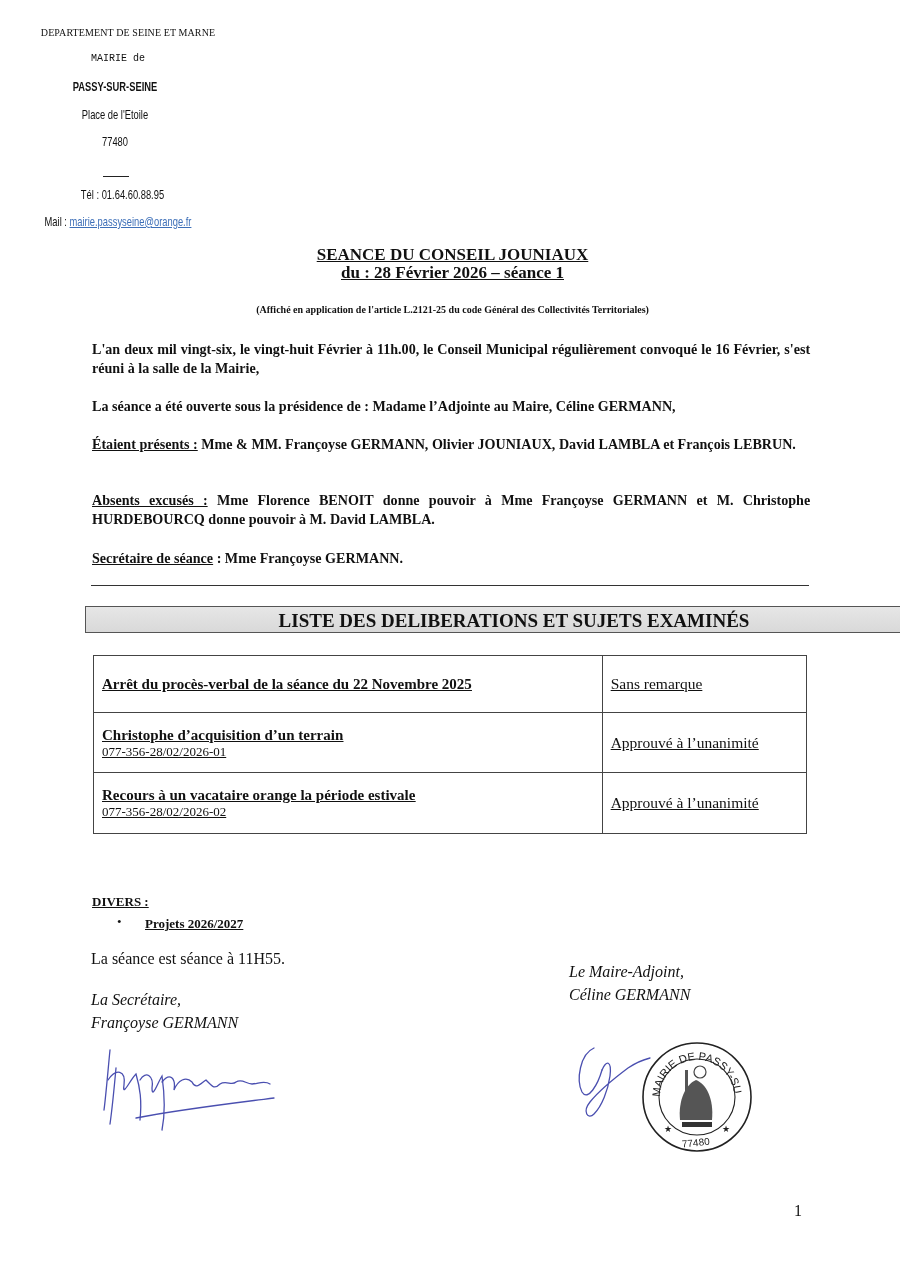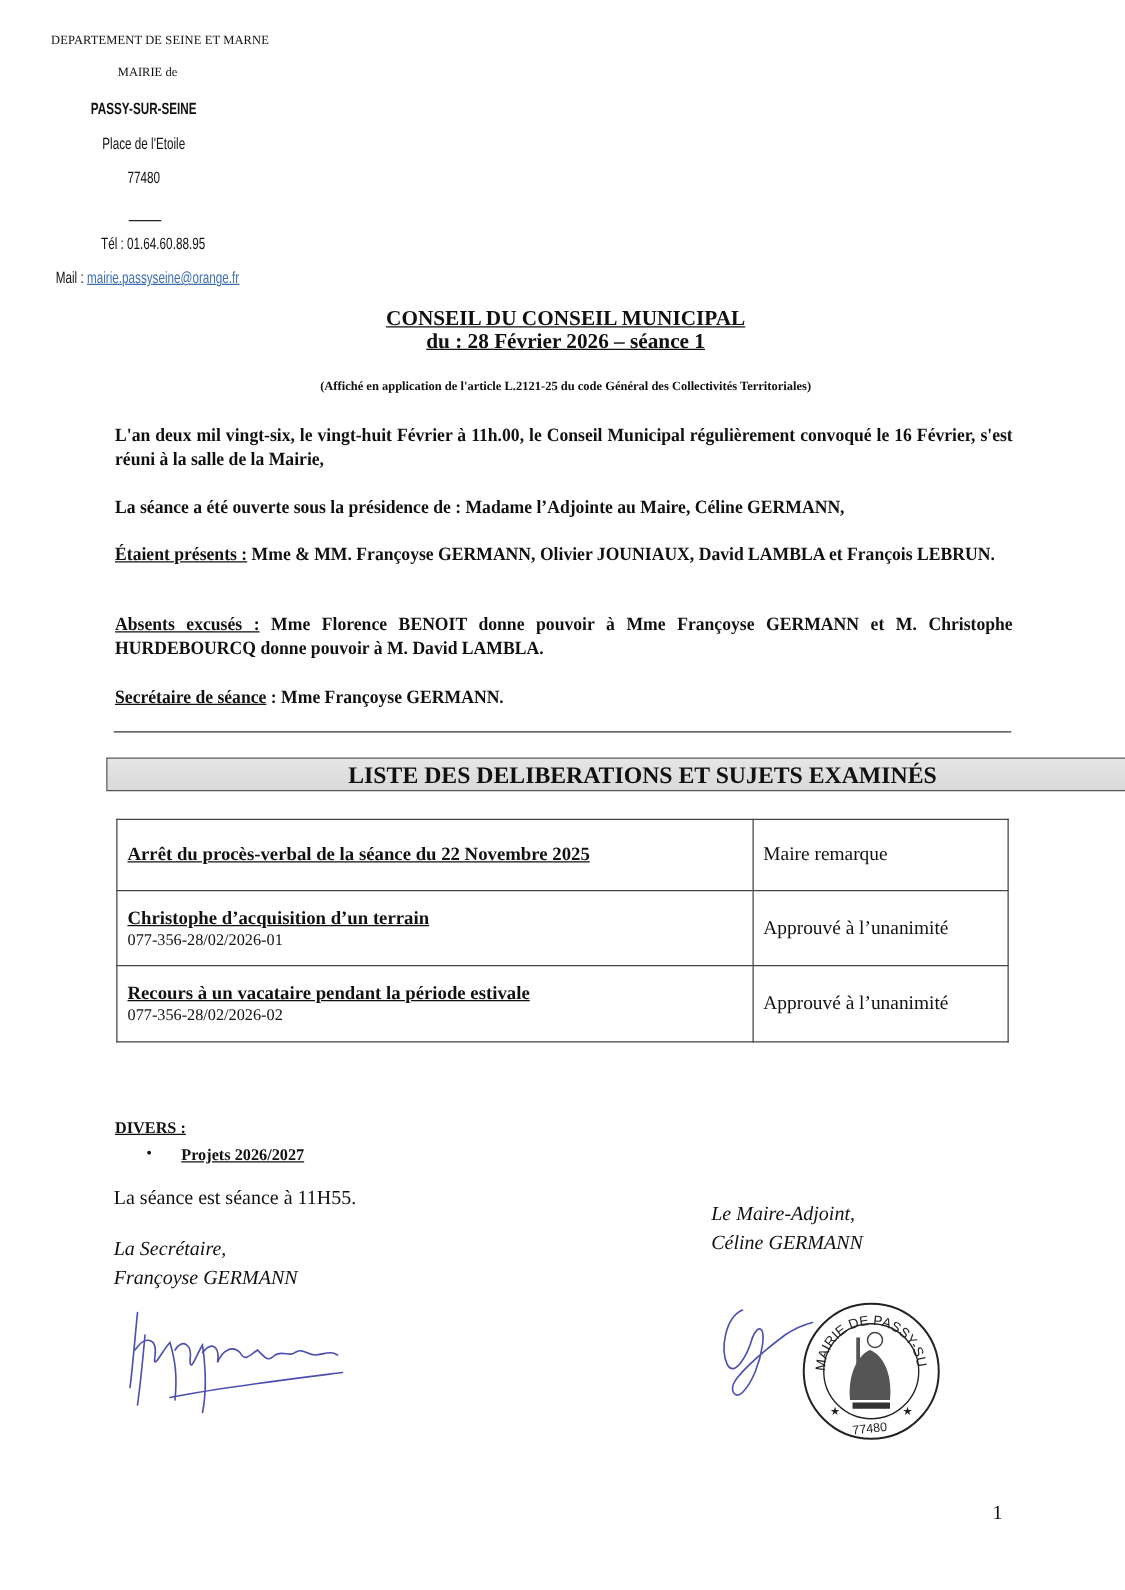--- a/index.html
+++ b/index.html
@@ -2,21 +2,21 @@
 <html><head>
 <meta charset="utf-8">
 <style>
   html, body { margin: 0; padding: 0; background: #ffffff; }
   body { width: 900px; height: 1272px; position: relative; overflow: hidden; color: #111; }
   .abs { position: absolute; }
 
   
   .lh { position: absolute; text-align: center; white-space: nowrap; }
   .lh-dept { left: 38px; top: 27px; width: 180px; font-size: 10px; letter-spacing: 0.1px; font-family: "Liberation Serif", serif; }
-  .lh-mairie { left: 38px; top: 53px; width: 160px; font-size: 10px; font-family: Liberation Serif, serif; }
+  .lh-mairie { left: 38px; top: 53px; width: 160px; font-size: 10px; font-family: Liberation Mono, monospace; }
   .lh-town { left: 40px; top: 79px; width: 150px; font-size: 13px; font-weight: bold; font-family: "Liberation Sans", sans-serif; transform: scaleX(0.72); transform-origin: center; }
   .lh-place { left: 40px; top: 107px; width: 150px; font-size: 13px; font-family: "Liberation Sans", sans-serif; transform: scaleX(0.72); transform-origin: center; }
   .lh-cp { left: 40px; top: 134px; width: 150px; font-size: 13px; font-family: "Liberation Sans", sans-serif; transform: scaleX(0.72); transform-origin: center; }
   .lh-dash { left: 103px; top: 176px; width: 26px; height: 1px; background: #222; }
   .lh-tel { left: 40px; top: 187px; width: 165px; font-size: 13px; font-family: "Liberation Sans", sans-serif; transform: scaleX(0.72); transform-origin: center; }
   .lh-mail { left: 8px; top: 214px; width: 220px; font-size: 13px; font-family: "Liberation Sans", sans-serif; transform: scaleX(0.72); transform-origin: center; }
   .lh-mail a { color: #3d6fb8; text-decoration: underline; }
 
   
   .title { position: absolute; left: 0; width: 905px; text-align: center; font-family: "Liberation Serif", serif; font-weight: bold; font-size: 17px; }
@@ -32,21 +32,21 @@
   .p2 { top: 397px; }
   .p3 { top: 435px; }
   .p4 { top: 491px; }
   .p5 { top: 549px; }
   .hr { position: absolute; left: 91px; top: 585px; width: 718px; height: 1px; background: #333; }
 
   
   .sect { position: absolute; left: 85px; top: 606px; width: 858px; height: 27px; border: 1px solid #555; background: linear-gradient(#e6e6e6, #d9d9d9); box-sizing: border-box; text-align: center; font-family: "Liberation Serif", serif; font-weight: bold; font-size: 19px; line-height: 27px; }
 
   
-  table.delib { position: absolute; left: 93px; top: 655px; width: 714px; border-collapse: collapse; font-family: "Liberation Serif", serif; }
+  table.delib { position: absolute; left: 93px; top: 655px; width: 714px; border-collapse: collapse; font-family: "Liberation Serif", serif; text-decoration: underline; }
   table.delib td { border: 1px solid #444; vertical-align: middle; padding: 0 8px; }
   td.subj { width: 494px; font-size: 15px; }
   td.res { font-size: 15.5px; line-height: 20px; }
   .subj-title { font-weight: bold; text-decoration: underline; display: block; }
   .subj-ref { font-size: 13px; font-weight: normal; display: block; line-height: 15px; }
   tr.r1 { height: 57px; } tr.r2 { height: 41px; } tr.r3 { height: 60px; } tr.r4 { height: 61px; }
 
   
   .divers { position: absolute; left: 92px; top: 894px; font-family: "Liberation Serif", serif; font-weight: bold; font-size: 13px; text-decoration: underline; }
   .bullet { position: absolute; left: 117px; top: 914px; font-family: "Liberation Serif", serif; font-size: 13px; }
@@ -65,51 +65,51 @@
 <div class="lh lh-mairie">MAIRIE de</div>
 <div class="lh lh-town">PASSY-SUR-SEINE</div>
 <div class="lh lh-place">Place de l'Etoile</div>
 <div class="lh lh-cp">77480</div>
 <div class="lh-dash abs"></div>
 <div class="lh lh-tel">Tél : 01.64.60.88.95</div>
 <div class="lh lh-mail">
   <span>Mail : </span><a>mairie.passyseine@orange.fr</a>
 </div>
 
-<div class="title t1"><span>CONSEIL DU CONSEIL MUNICIPAL</span></div>
+<div class="title t1"><span>SEANCE DU CONSEIL JOUNIAUX</span></div>
 <div class="title t2"><span>du : 28 Février 2026 – séance 1</span></div>
 <div class="affiche">(Affiché en application de l'article L.2121-25 du code Général des Collectivités Territoriales)</div>
 
 <div class="para p1">L'an deux mil vingt-six, le vingt-huit Février à 11h.00, le Conseil Municipal régulièrement convoqué le 16 Février, s'est réuni à la salle de la Mairie,</div>
 <div class="para p2">La séance a été ouverte sous la présidence de : Madame l’Adjointe au Maire, Céline GERMANN,</div>
 <div class="para p3"><u>Étaient présents :</u><span> Mme &amp; MM. Françoyse GERMANN, Olivier JOUNIAUX, David LAMBLA et François LEBRUN.</span></div>
 <div class="para p4"><u>Absents excusés :</u><span> Mme Florence BENOIT donne pouvoir à Mme Françoyse GERMANN et M. Christophe HURDEBOURCQ donne pouvoir à M. David LAMBLA.</span></div>
 <div class="para p5"><u>Secrétaire de séance</u><span> : Mme Françoyse GERMANN.</span></div>
 <div class="hr"></div>
 
 <div class="sect">LISTE DES DELIBERATIONS ET SUJETS EXAMINÉS</div>
 
 <table class="delib">
   <tbody>
       <tr class="r1">
     <td class="subj">
           <span class="subj-title">Arrêt du procès-verbal de la séance du 22 Novembre 2025</span>
         </td>
-    <td class="res">Maire remarque</td>
+    <td class="res">Sans remarque</td>
   </tr>
   <tr class="r3">
     <td class="subj">
       <span class="subj-title">Christophe d’acquisition d’un terrain</span>
       <span class="subj-ref">077-356-28/02/2026-01</span>
     </td>
     <td class="res" style="width:188px;">Approuvé à l’unanimité</td>
   </tr>
   <tr class="r4">
     <td class="subj">
-      <span class="subj-title">Recours à un vacataire pendant la période estivale</span>
+      <span class="subj-title">Recours à un vacataire orange la période estivale</span>
       <span class="subj-ref">077-356-28/02/2026-02</span>
     </td>
     <td class="res">Approuvé à l’unanimité</td>
   </tr>
 </tbody>
   </table>
 
 <div class="divers">DIVERS :</div>
 <div class="bullet">•</div>
 <div class="proj">Projets 2026/2027</div>

